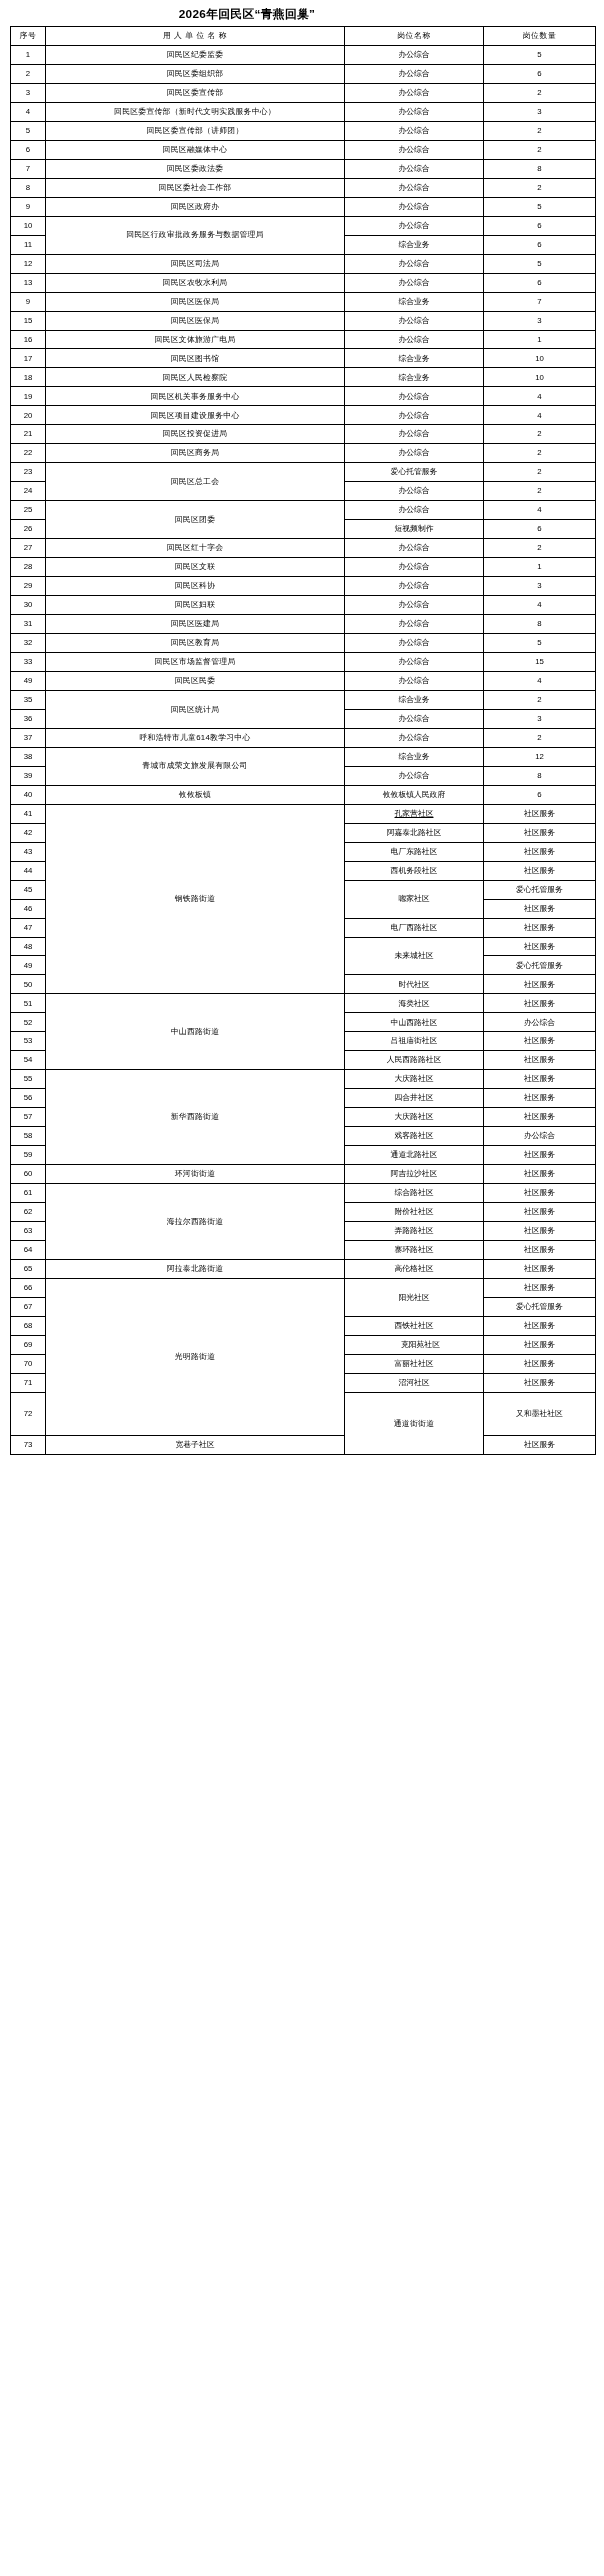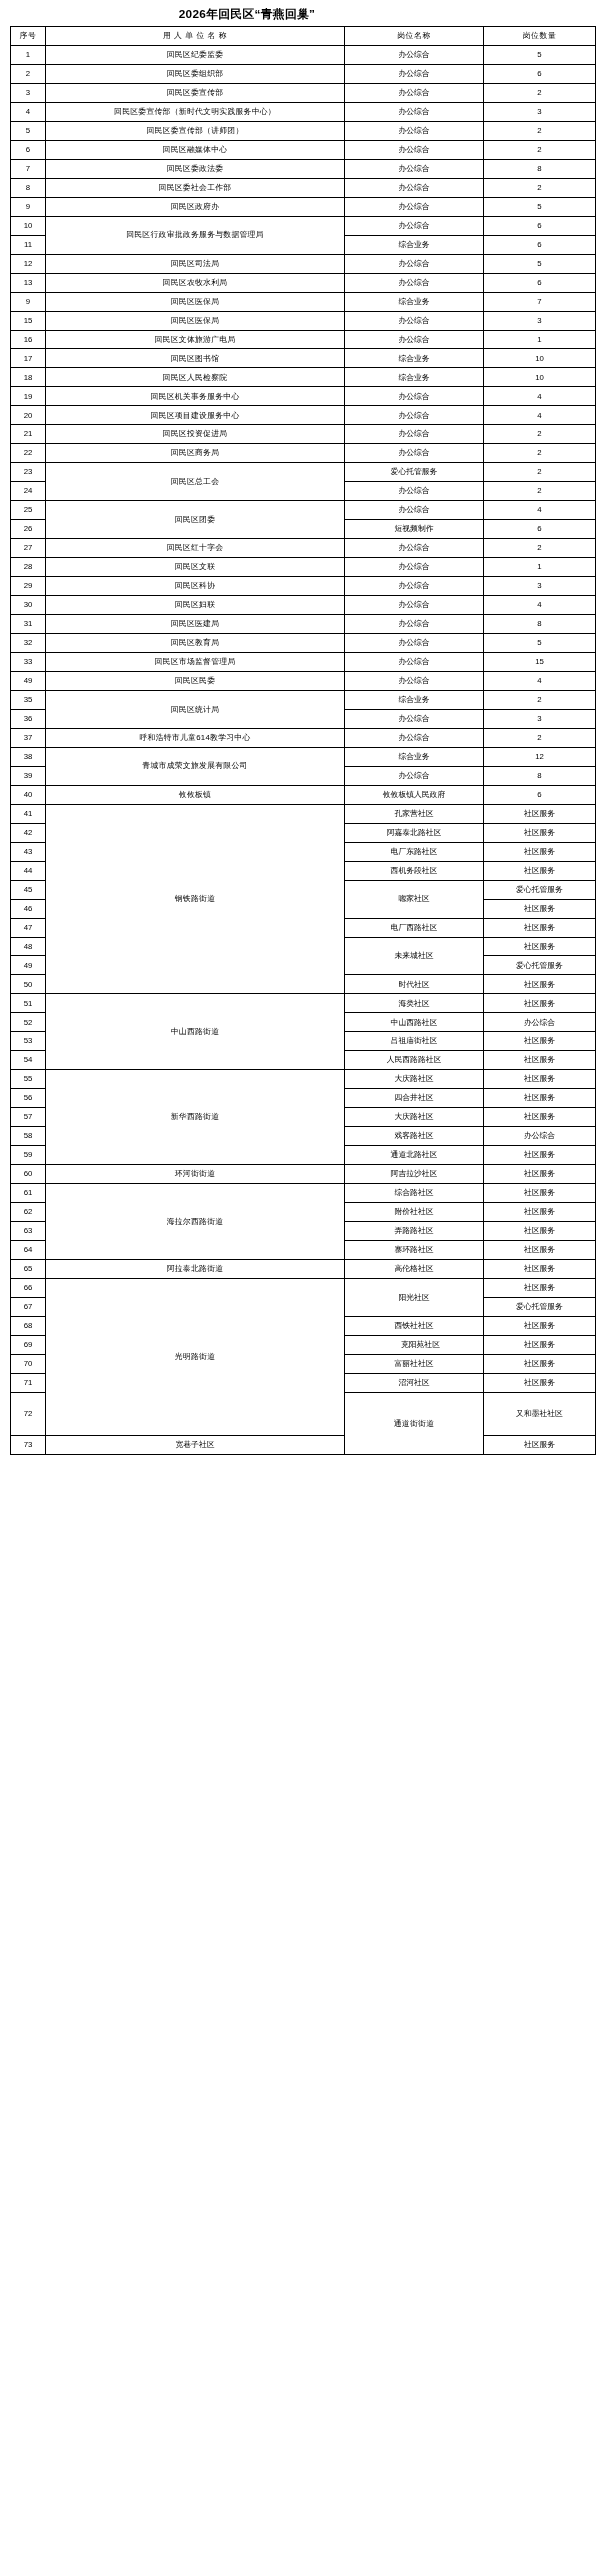--- a/index.html
+++ b/index.html
@@ -315,21 +315,21 @@
         </tr>
         <tr>
           <td>40</td>
           <td class="unit-cell" colspan="1">攸攸板镇</td>
           <td>攸攸板镇人民政府</td>
           <td>6</td>
         </tr>
         <tr>
           <td>41</td>
           <td class="unit-cell" rowspan="10" style="width: 112px;">钢铁路街道</td>
-          <td style="width: 187px;">孔家营社区</td>
+          <td style="width: 187px; text-decoration: underline;">孔家营社区</td>
           <td>社区服务</td>
           <td>3</td>
         </tr>
         <tr>
           <td>42</td>
           <td style="width: 187px;">阿嘉泰北路社区</td>
           <td>社区服务</td>
           <td>3</td>
         </tr>
         <tr>

